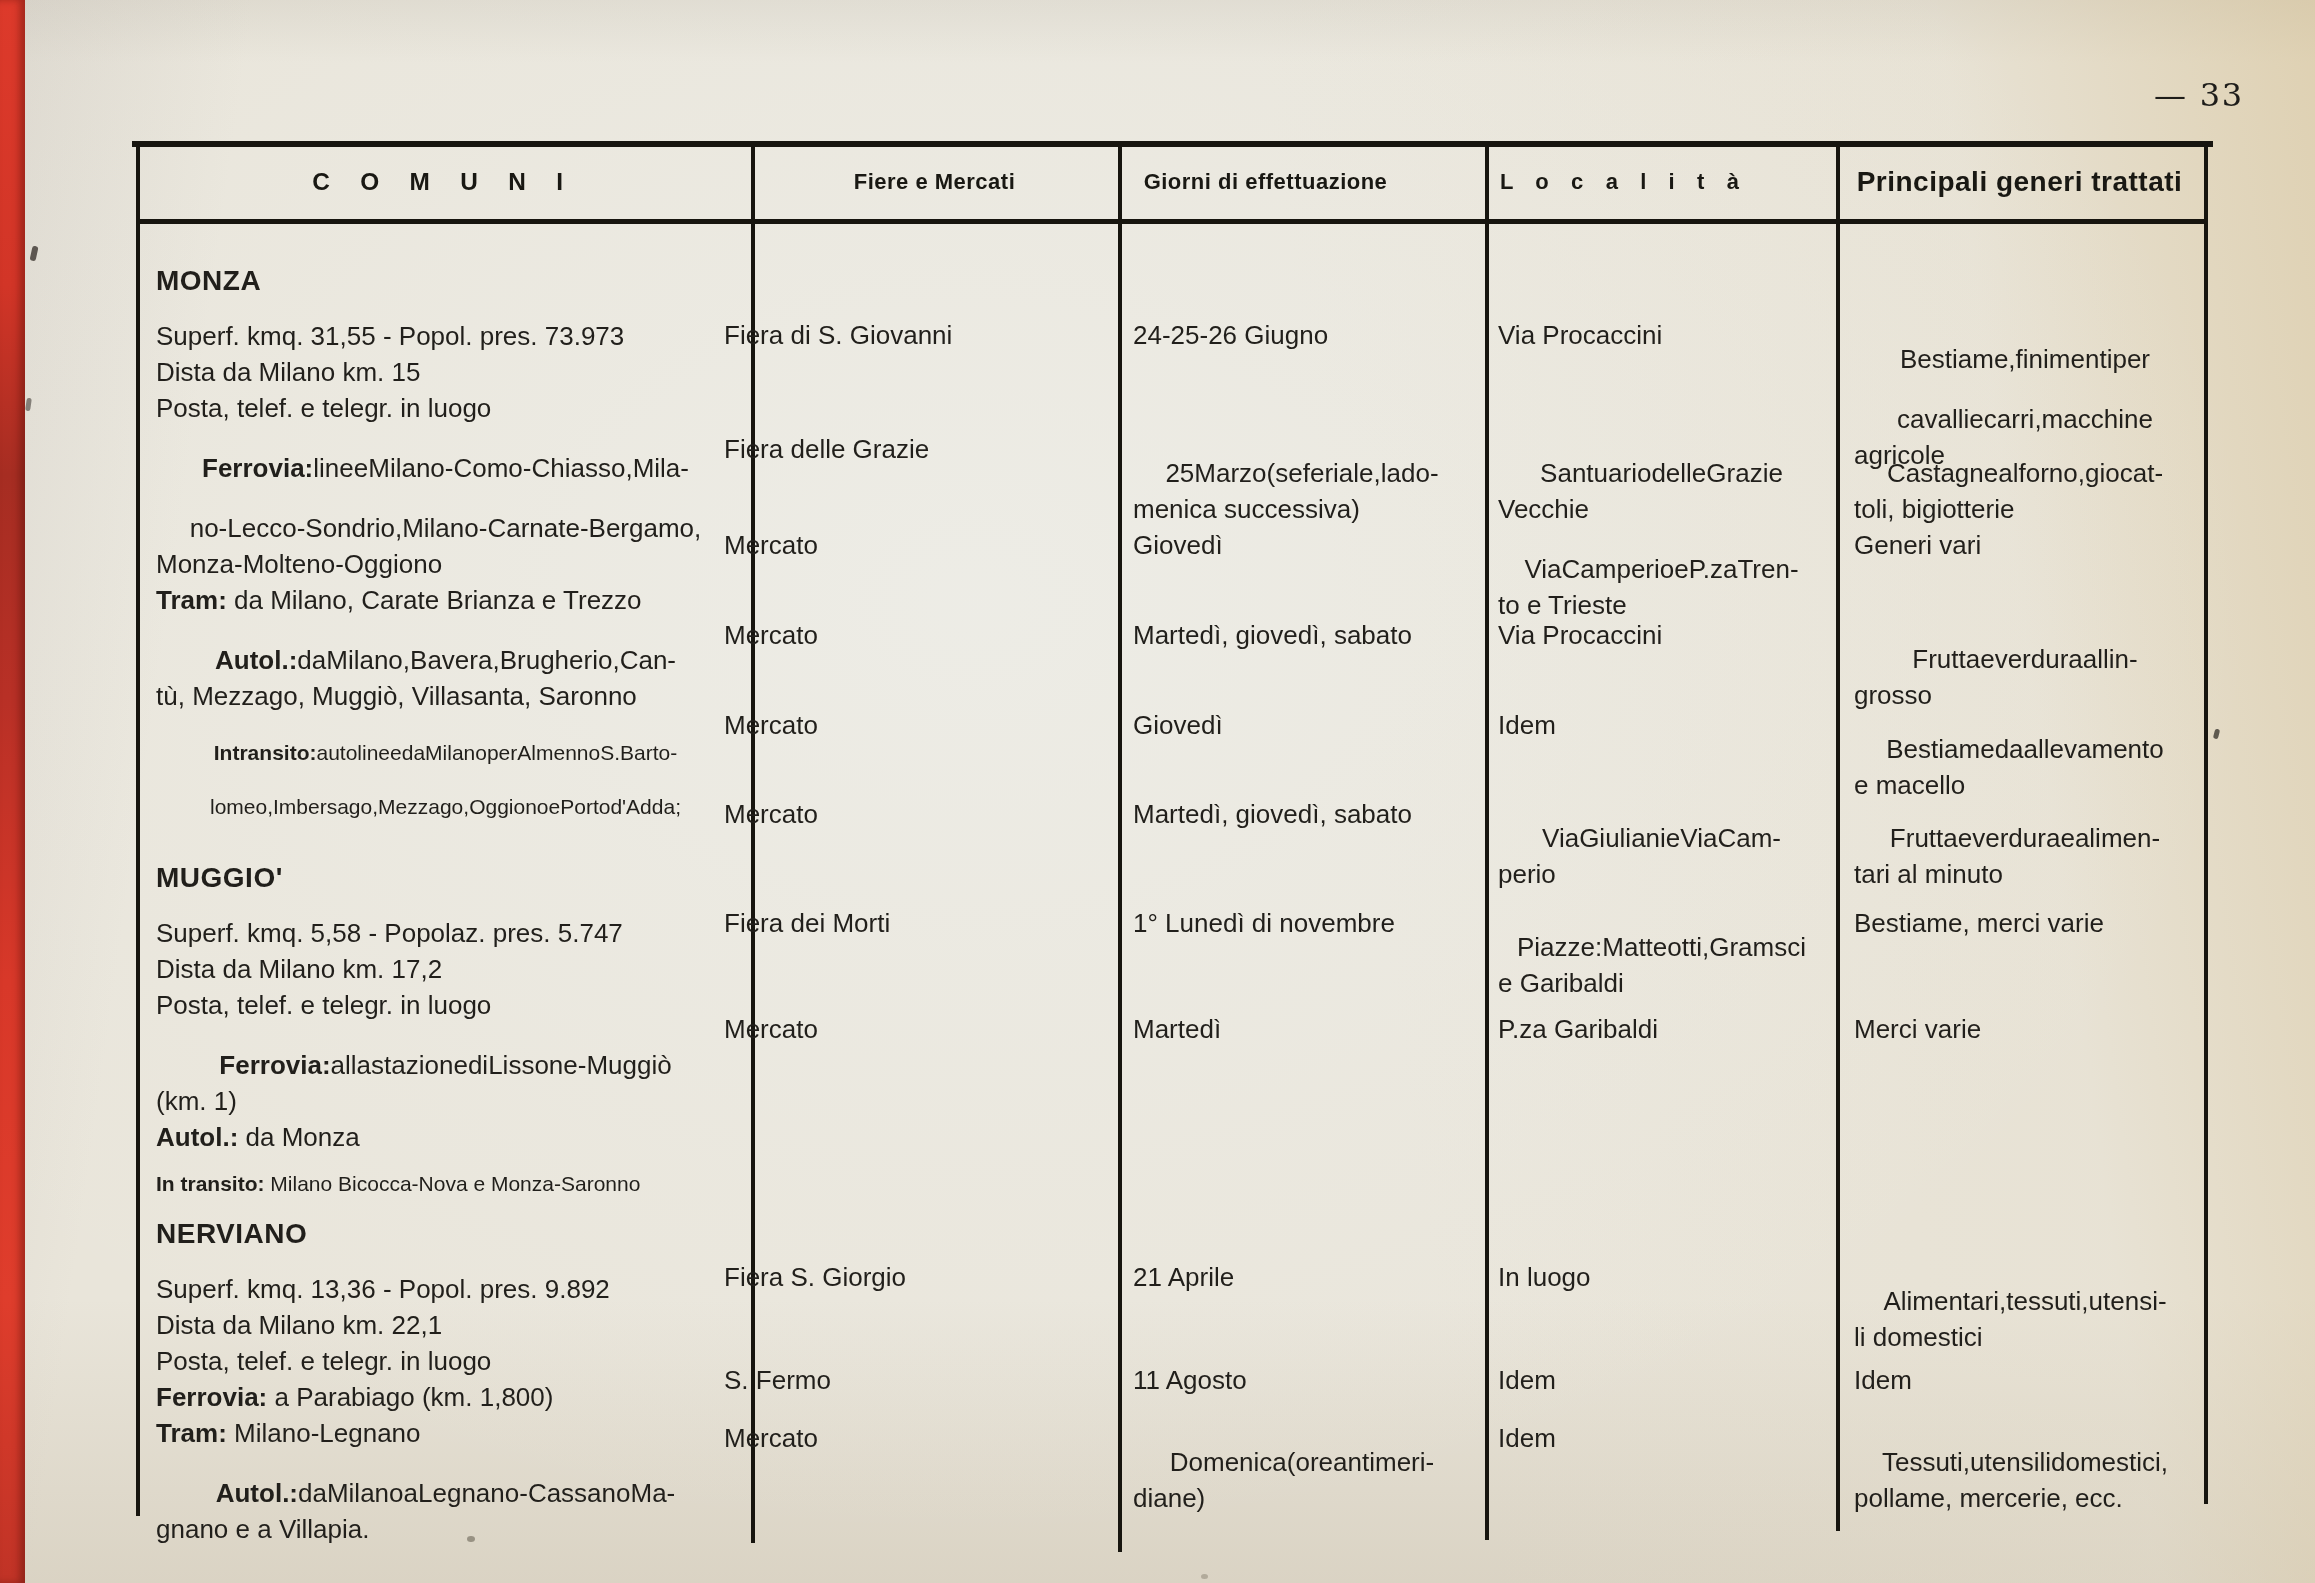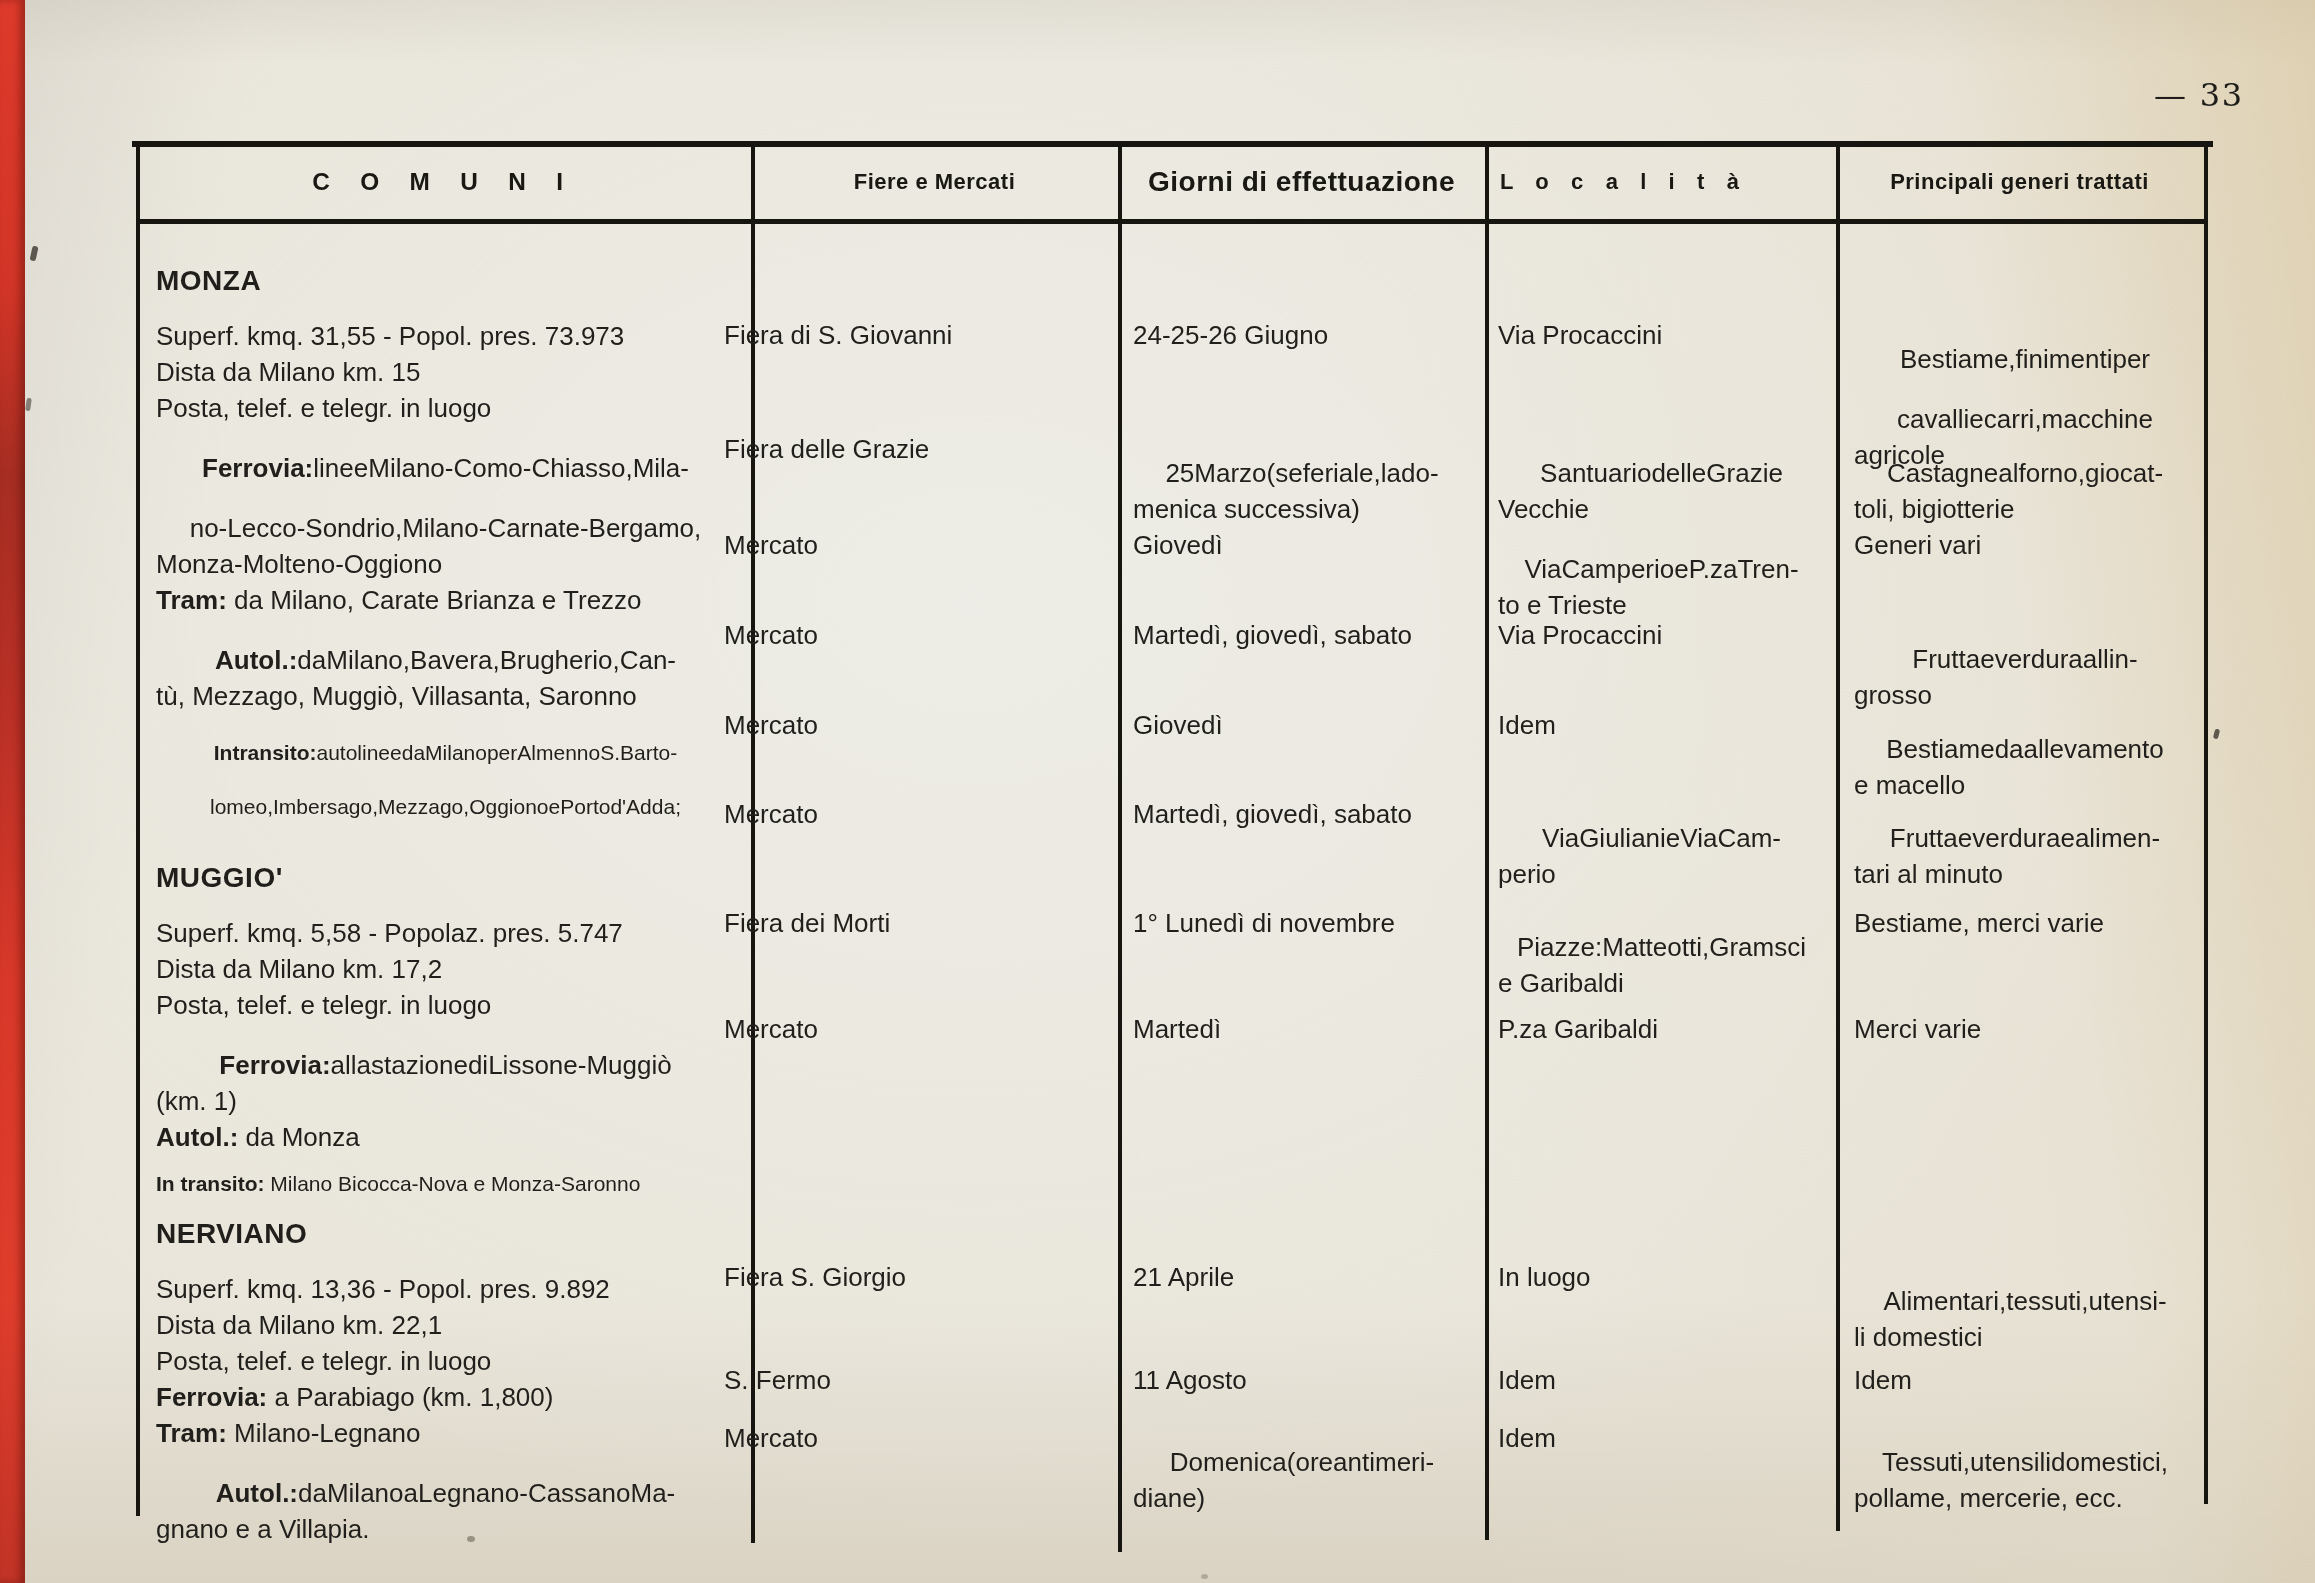--- a/index.html
+++ b/index.html
@@ -38,23 +38,23 @@
   .v-4{left:1836px;height:1386px;}
   .v-right{left:2204px;height:1359px;}
   
   .th{
     position:absolute;top:147px;height:69px;
     display:flex;align-items:center;justify-content:center;
     font-weight:700;color:#191813;
   }
   .th0{left:136px;width:615px;font-size:24.4px;letter-spacing:11.8px;}
   .th1{left:751px;width:367px;font-size:22px;letter-spacing:0.5px;}
-  .th2{left:1118px;width:367px;font-size:28px;letter-spacing:0.5px;}
+  .th2{left:1082px;width:367px;font-size:22px;letter-spacing:0.5px;}
   .th3{left:1448px;width:351px;font-size:22px;letter-spacing:8.1px;}
-  .th4{left:1836px;width:367px;font-size:22px;letter-spacing:0.5px;}
+  .th4{left:1836px;width:367px;font-size:28px;letter-spacing:0.5px;}
   
   .jl{font-size:26px;line-height:36px;white-space:nowrap;}
   .jl.full{display:flex;justify-content:center;white-space:normal;margin-top:24px;}
   .b{font-weight:700;}
   .info{position:absolute;left:156px;width:579px;}
   .info0{top:262px}.info1{top:859px}.info2{top:1215px}
   .comune-title{font-size:28px;font-weight:700;letter-spacing:0.5px;margin-bottom:18px;line-height:38px;}
   .small-info{margin-top:13.6px;}
   .small-info .jl{font-size:21px;line-height:30px;}
   .cell{position:absolute;}

